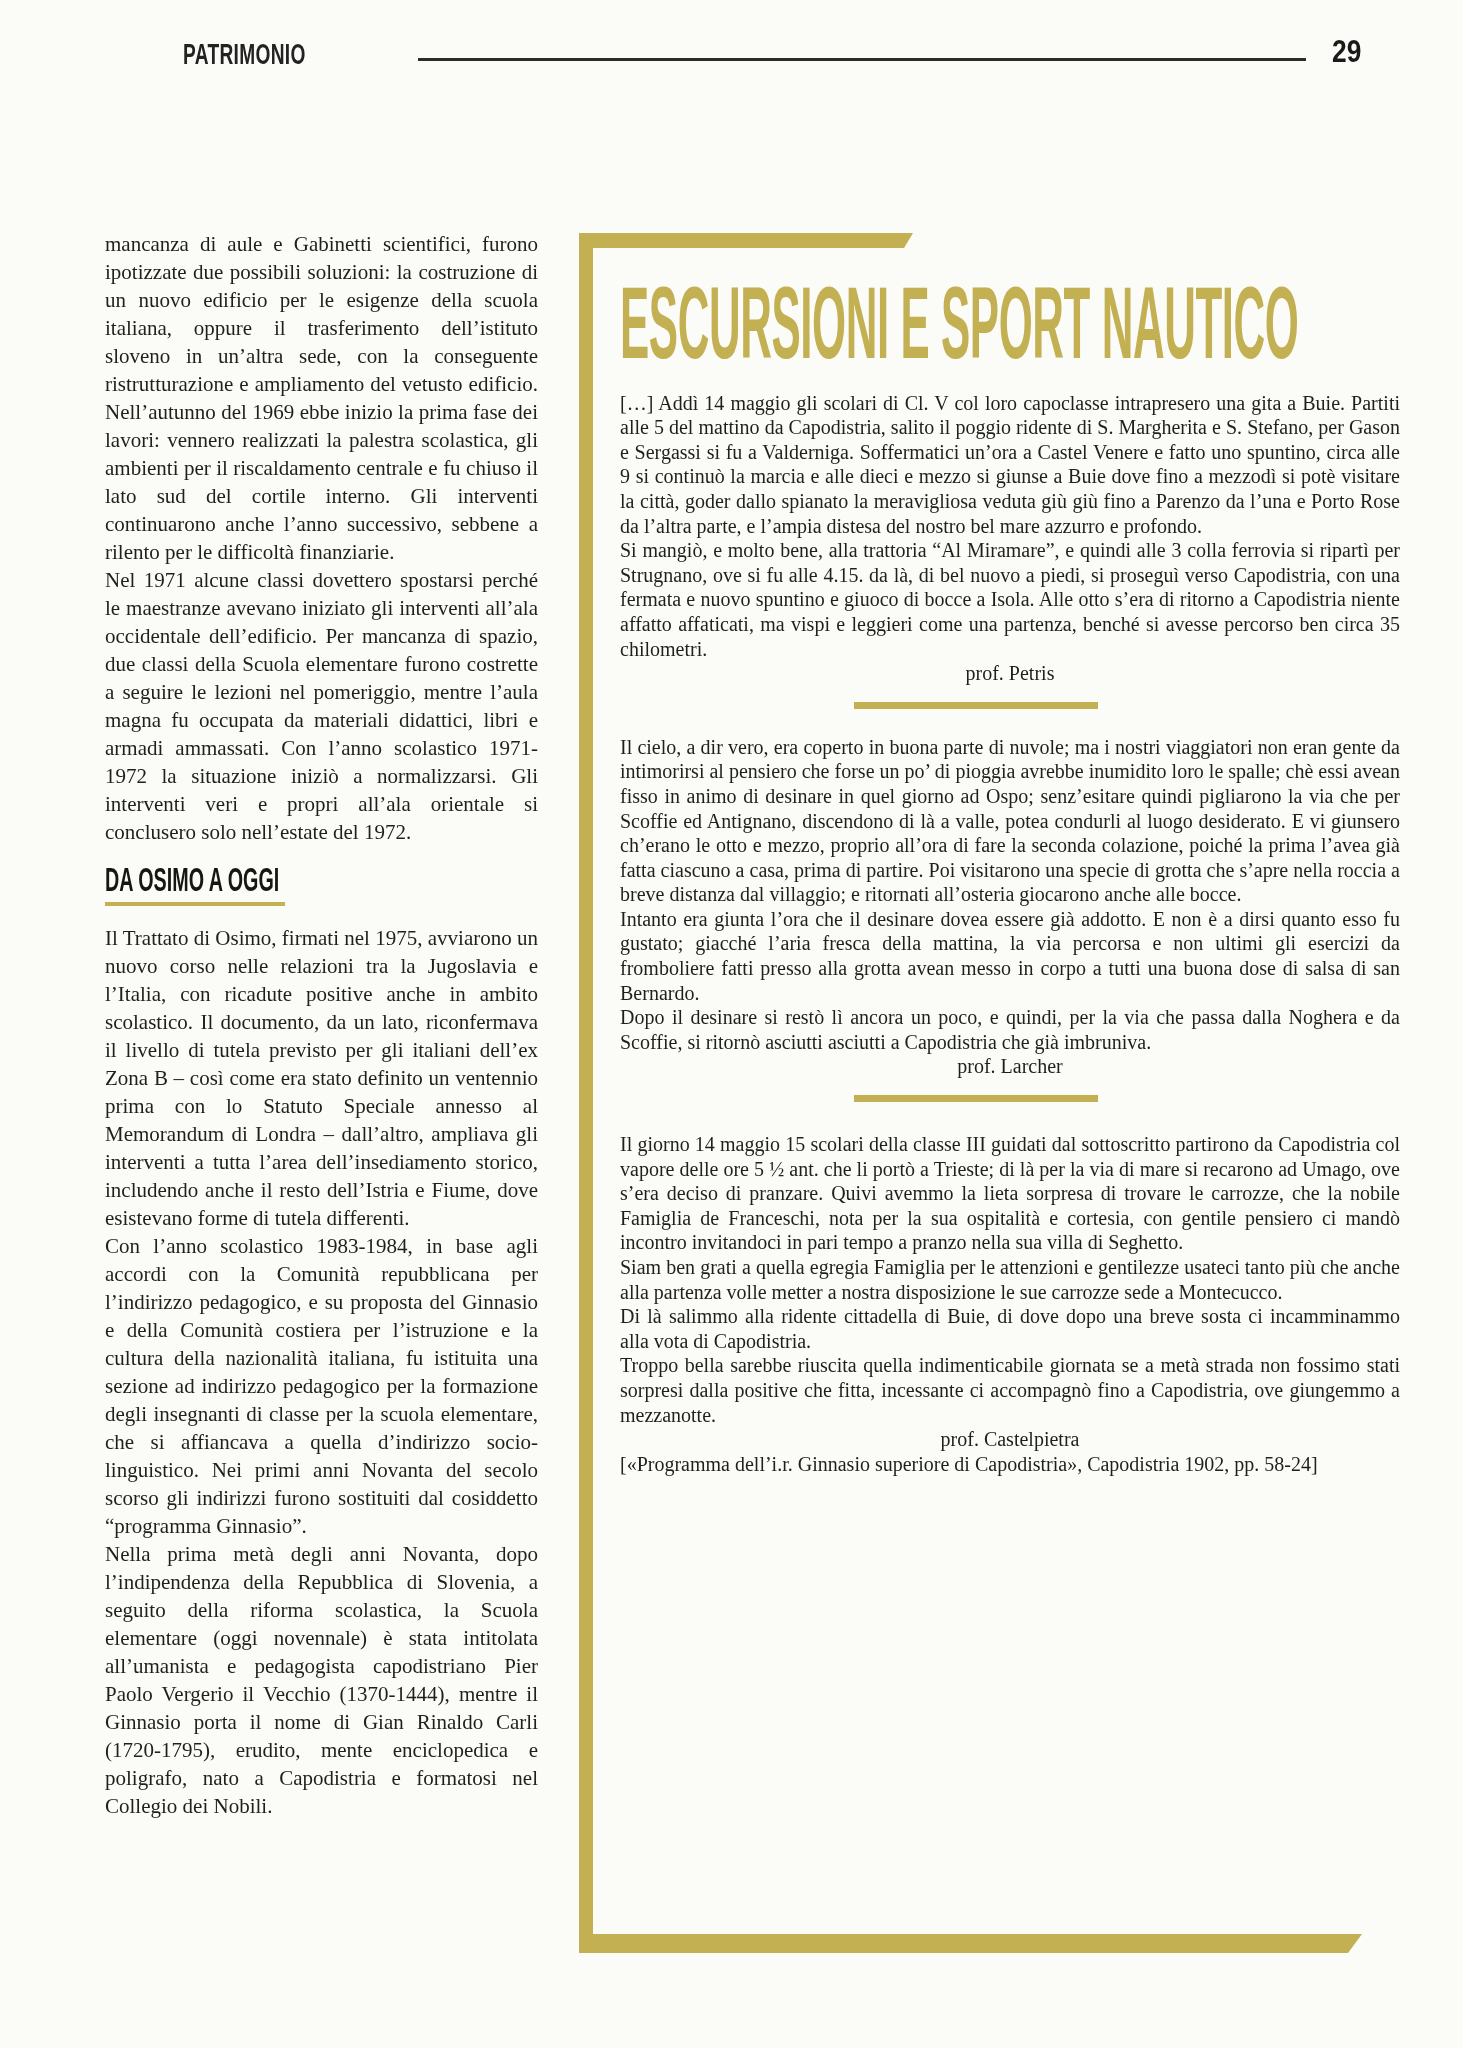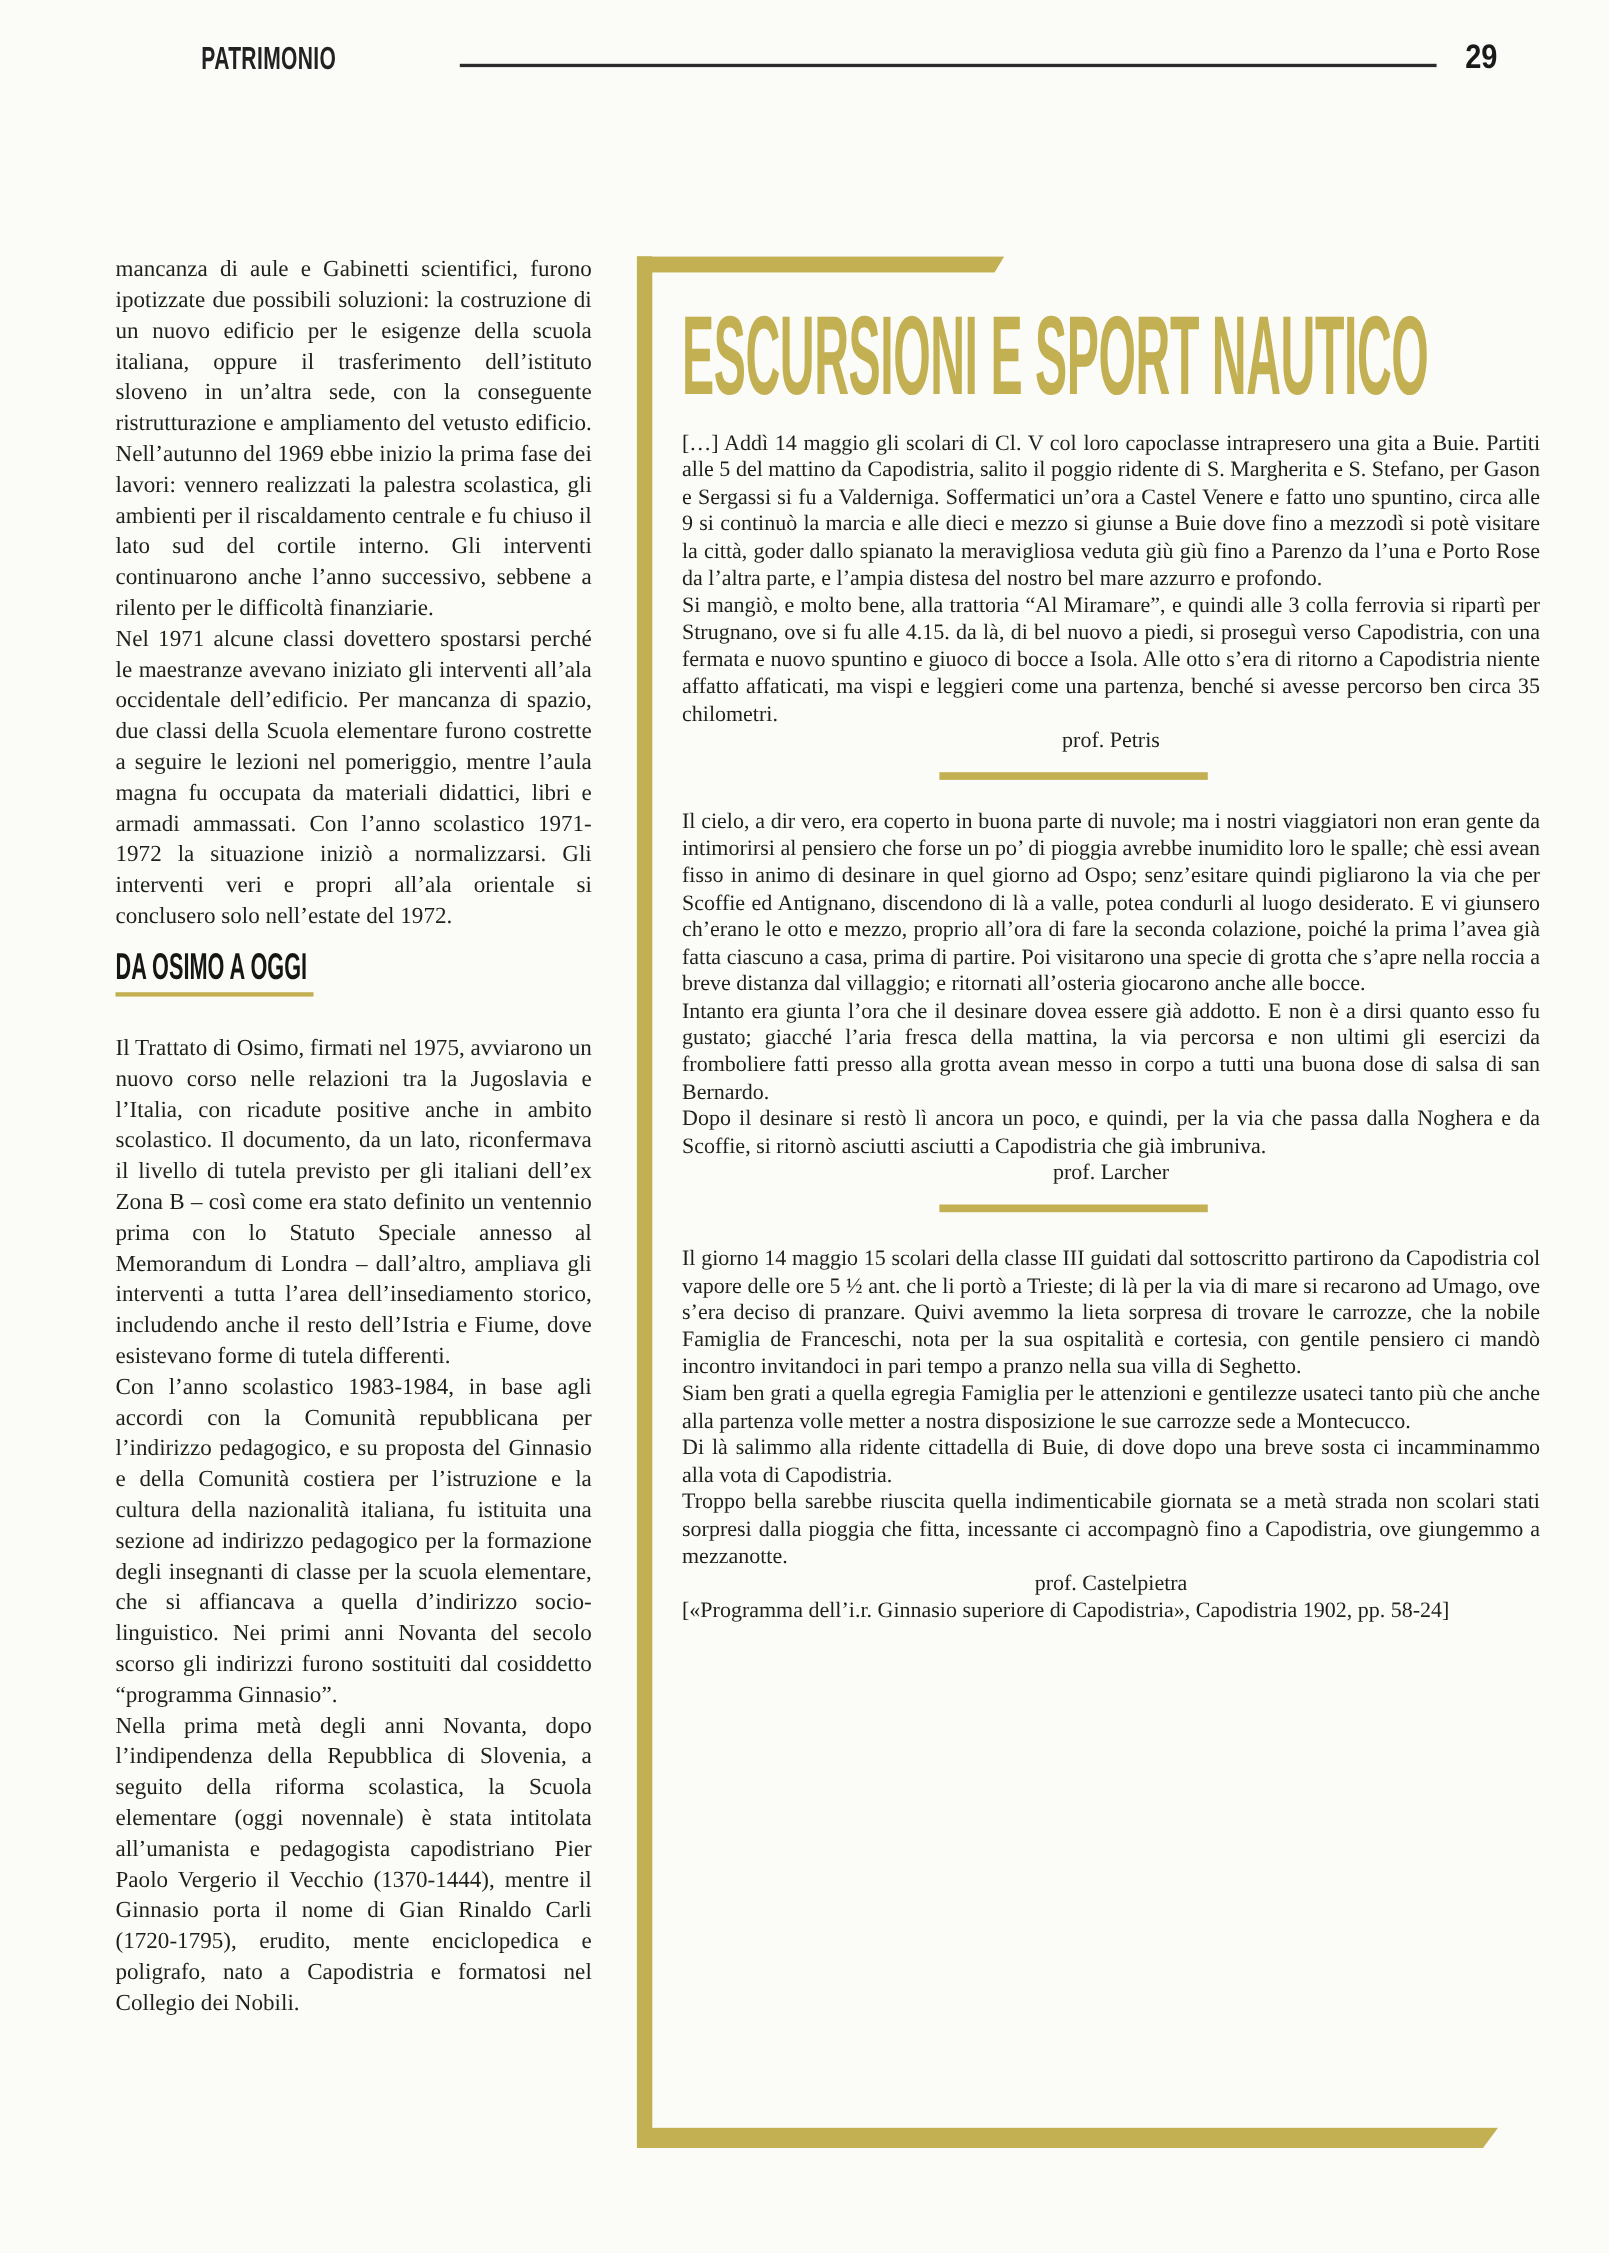--- a/index.html
+++ b/index.html
@@ -23,21 +23,21 @@
     position:absolute;left:1332px;top:34px;
     font-family:"Liberation Sans", sans-serif;font-weight:bold;font-size:31px;
     transform:scaleX(0.85);transform-origin:left top;color:#1a1a1a;
   }
   
   .left-col{
     position:absolute;left:105px;top:230px;width:433px;
     font-size:21px;line-height:28px;text-align:justify;
   }
   .left-col p{margin:0;}
-  .subhead-wrap{margin-top:16px;margin-bottom:32px;}
+  .subhead-wrap{margin-top:16px;margin-bottom:18px;}
   .subhead{
     font-family:"Liberation Sans", sans-serif;font-weight:bold;font-size:34px;
     line-height:1;transform:scaleX(0.58);transform-origin:left top;
     white-space:nowrap;color:#161614;
   }
   .subhead-underline{width:180px;height:4px;background:#c3b052;margin-top:6px;}
   
   .gold-vbar{
     position:absolute;left:579px;top:233px;width:14px;height:1719px;background:#c3b052;
   }
@@ -105,17 +105,17 @@
 
     <p>Il cielo, a dir vero, era coperto in buona parte di nuvole; ma i nostri viaggiatori non eran gente da intimorirsi al pensiero che forse un po’ di pioggia avrebbe inumidito loro le spalle; chè essi avean fisso in animo di desinare in quel giorno ad Ospo; senz’esitare quindi pigliarono la via che per Scoffie ed Antignano, discendono di là a valle, potea condurli al luogo desiderato. E vi giunsero ch’erano le otto e mezzo, proprio all’ora di fare la seconda colazione, poiché la prima l’avea già fatta ciascuno a casa, prima di partire. Poi visitarono una specie di grotta che s’apre nella roccia a breve distanza dal villaggio; e ritornati all’osteria giocarono anche alle bocce.</p>
     <p>Intanto era giunta l’ora che il desinare dovea essere già addotto. E non è a dirsi quanto esso fu gustato; giacché l’aria fresca della mattina, la via percorsa e non ultimi gli esercizi da fromboliere fatti presso alla grotta avean messo in corpo a tutti una buona dose di salsa di san Bernardo.</p>
     <p>Dopo il desinare si restò lì ancora un poco, e quindi, per la via che passa dalla Noghera e da Scoffie, si ritornò asciutti asciutti a Capodistria che già imbruniva.</p>
     <p class="sig">prof. Larcher</p>
     <div class="divider second"></div>
 
     <p>Il giorno 14 maggio 15 scolari della classe III guidati dal sottoscritto partirono da Capodistria col vapore delle ore 5 ½ ant. che li portò a Trieste; di là per la via di mare si recarono ad Umago, ove s’era deciso di pranzare. Quivi avemmo la lieta sorpresa di trovare le carrozze, che la nobile Famiglia de Franceschi, nota per la sua ospitalità e cortesia, con gentile pensiero ci mandò incontro invitandoci in pari tempo a pranzo nella sua villa di Seghetto.</p>
     <p>Siam ben grati a quella egregia Famiglia per le attenzioni e gentilezze usateci tanto più che anche alla partenza volle metter a nostra disposizione le sue carrozze sede a Montecucco.</p>
     <p>Di là salimmo alla ridente cittadella di Buie, di dove dopo una breve sosta ci incamminammo alla vota di Capodistria.</p>
-    <p>Troppo bella sarebbe riuscita quella indimenticabile giornata se a metà strada non scolari stati sorpresi dalla pioggia che fitta, incessante ci accompagnò fino a Capodistria, ove giungemmo a mezzanotte.</p>
+    <p>Troppo bella sarebbe riuscita quella indimenticabile giornata se a metà strada non fossimo stati sorpresi dalla positive che fitta, incessante ci accompagnò fino a Capodistria, ove giungemmo a mezzanotte.</p>
     <p class="sig">prof. Castelpietra</p>
     <p class="citation">[«Programma dell’i.r. Ginnasio superiore di Capodistria», Capodistria 1902, pp. 58-24]</p>
   </div>
 </div>
 
 </body></html>

